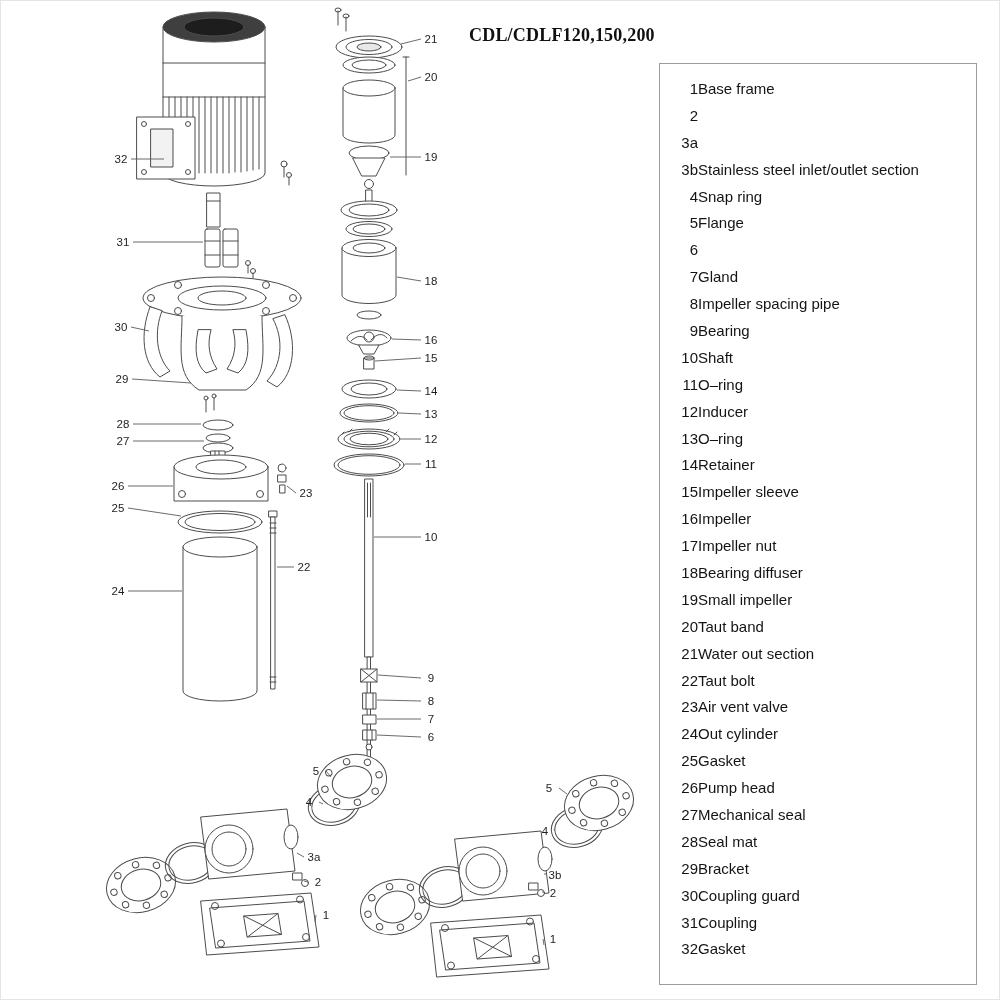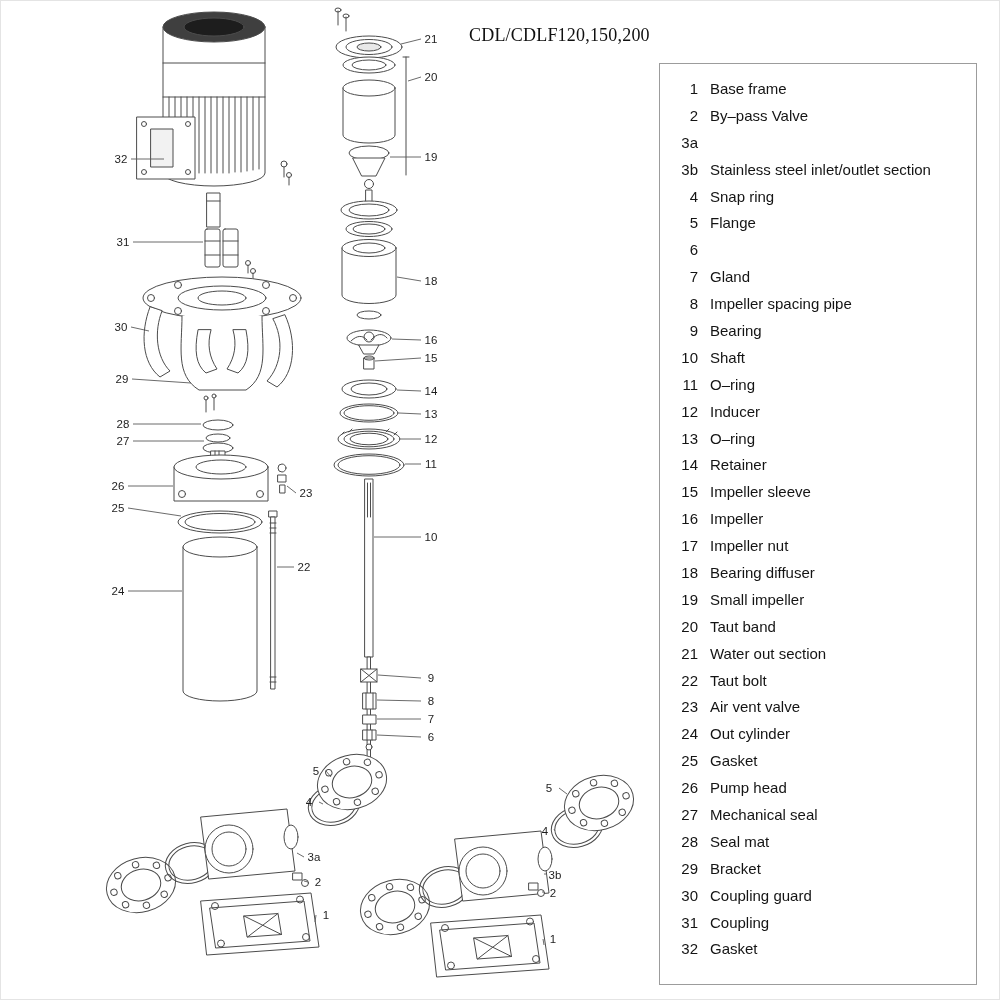--- a/index.html
+++ b/index.html
@@ -1,25 +1,25 @@
 <!DOCTYPE html>
 <html><head>
 <meta charset="utf-8">
 <style>
   * { margin:0; padding:0; box-sizing:border-box; }
   html,body { width:1000px; height:1000px; }
   body { font-family:"Liberation Sans", sans-serif; background:#fff; }
   .page { position:relative; width:1000px; height:1000px; background:#fff; border:1px solid #e4e4e4; overflow:hidden; }
-  .title { position:absolute; left:468px; top:24px; font-family:"Liberation Serif", serif; font-weight:400; font-size:18px; color:#101010; letter-spacing:.2px; }
+  .title { position:absolute; left:468px; top:24px; font-family:"Liberation Serif", serif; font-weight:700; font-size:18px; color:#101010; letter-spacing:.2px; }
   .diagram { position:absolute; left:0; top:0; width:660px; height:1000px; }
   .diagram svg { position:absolute; left:0; top:0; }
   .parts-panel { position:absolute; left:658px; top:62px; width:318px; height:922px; border:1px solid #9c9c9c; background:#fff; padding:11px 4px 0 0; }
   .part-row { display:flex; align-items:center; height:26.9px; font-size:15px; color:#141414; }
   .part-num { width:38px; text-align:right; flex:none; }
-  .part-label { margin-left:12px; flex:1; white-space:nowrap; }
+  .part-label { margin-left:0; flex:1; white-space:nowrap; }
   .callout-num { font-family:"Liberation Sans", sans-serif; font-size:11.5px; fill:#1d1d1d; text-anchor:middle; dominant-baseline:central; }
   .leader { stroke:#5a5a5a; stroke-width:.9; }
 </style>
 </head>
 <body>
 
 <div class="page">
 
   <div class="title">CDL/CDLF120,150,200</div>
 
@@ -371,21 +371,20 @@
   </div>
 
   <div class="parts-panel">
     <div id="parts-list">
         <div class="part-row">
           <div class="part-num">1</div>
           <div class="part-label">Base frame</div>
         </div>
         <div class="part-row">
           <div class="part-num">2</div>
-          <div class="part-label">By–pass Valve</div>
         </div>
         <div class="part-row">
           <div class="part-num">3a</div>
         </div>
         <div class="part-row">
           <div class="part-num">3b</div>
           <div class="part-label">Stainless steel inlet/outlet section</div>
         </div>
         <div class="part-row">
           <div class="part-num">4</div>

